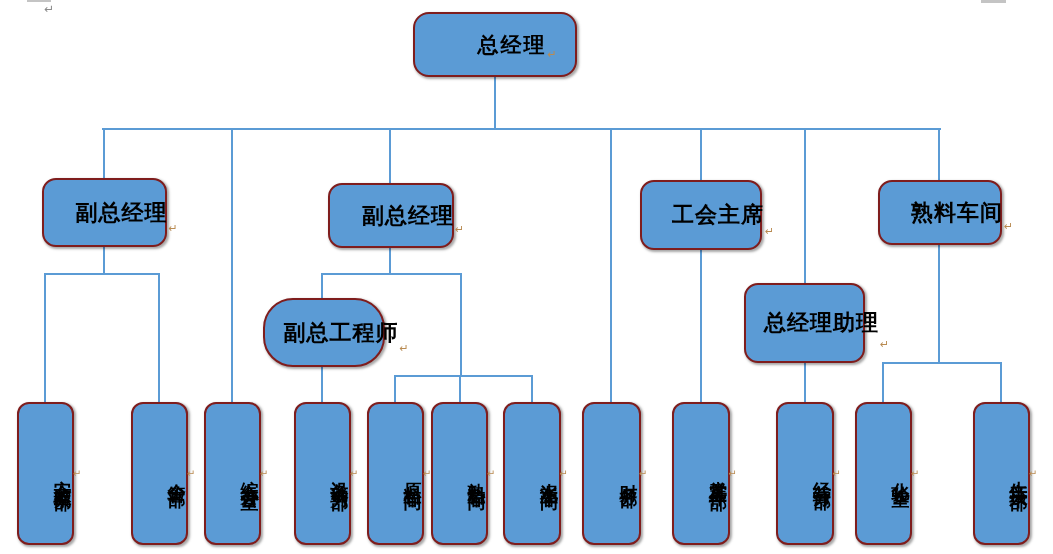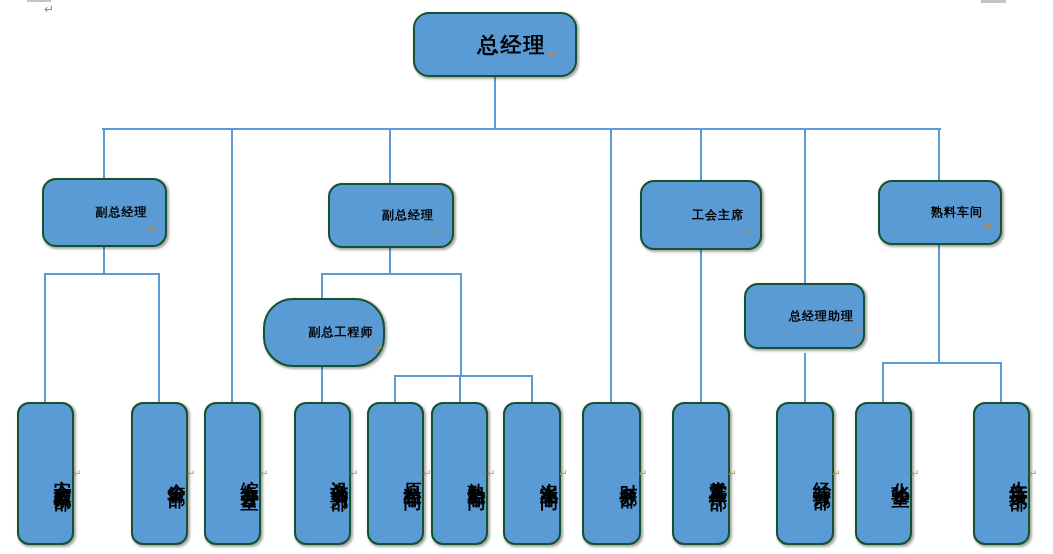--- a/index.html
+++ b/index.html
@@ -5,45 +5,45 @@
   html,body{margin:0;padding:0;background:#ffffff;}
   .stage{
     position:relative;width:1053px;height:554px;background:#ffffff;overflow:hidden;
     font-family:"DejaVu Sans","Liberation Sans",sans-serif;
   }
   
   .line{position:absolute;background:#5B9BD5;}
   
   .box{
     position:absolute;box-sizing:border-box;
-    background:#5B9BD5;border:2px solid #14532d;border-radius:14px;
+    background:#5B9BD5;border:2px solid #7f1d1d;border-radius:14px;
     box-shadow:1.5px 1.5px 2.5px rgba(0,0,0,0.35);
     display:flex;align-items:center;justify-content:center;
     color:#000;font-weight:700;padding-left:44px;
   }
-  .hlbl{font-size:12px;letter-spacing:1px;white-space:nowrap;}
+  .hlbl{font-size:22px;letter-spacing:1px;white-space:nowrap;}
   #n-gm .hlbl{font-size:21px;letter-spacing:2px;}
   .mark{font-size:11px;font-weight:400;color:#B98B52;margin-left:1px;align-self:flex-end;padding-bottom:10px;}
   #n-gm .mark{padding-bottom:14px;}
   
   .vbox{top:402px;width:57px;height:143px;border-radius:12px;}
   .vlbl{
     writing-mode:vertical-rl;text-orientation:upright;
     font-size:18px;font-weight:700;letter-spacing:3px;line-height:1;
     display:inline-block;
   }
   .vmark{font-size:10px;font-weight:400;color:#B98B52;letter-spacing:0;}
   
   #n-gm{left:413px;top:12px;width:164px;height:65px;border-radius:16px;}
   #n-vgm1{left:42px;top:178px;width:125px;height:69px;}
   #n-vgm2{left:328px;top:183px;width:126px;height:65px;}
   #n-union{left:640px;top:180px;width:122px;height:70px;}
   #n-chief{left:878px;top:180px;width:124px;height:65px;}
   #n-dce{left:263px;top:298px;width:122px;height:69px;border-radius:30px;}
-  #n-gma{left:744px;top:283px;width:121px;height:66px;}
+  #n-gma{left:744px;top:283px;width:121px;height:80px;}
   #n-safety{left:17px;}
   #n-enterprise{left:131px;}
   #n-office{left:204px;}
   #n-equipment{left:294px;}
   #n-raw{left:367px;}
   #n-clinker{left:431px;}
   #n-cement{left:503px;width:58px;}
   #n-finance{left:582px;width:59px;}
   #n-party{left:672px;width:58px;}
   #n-business{left:776px;width:58px;}

